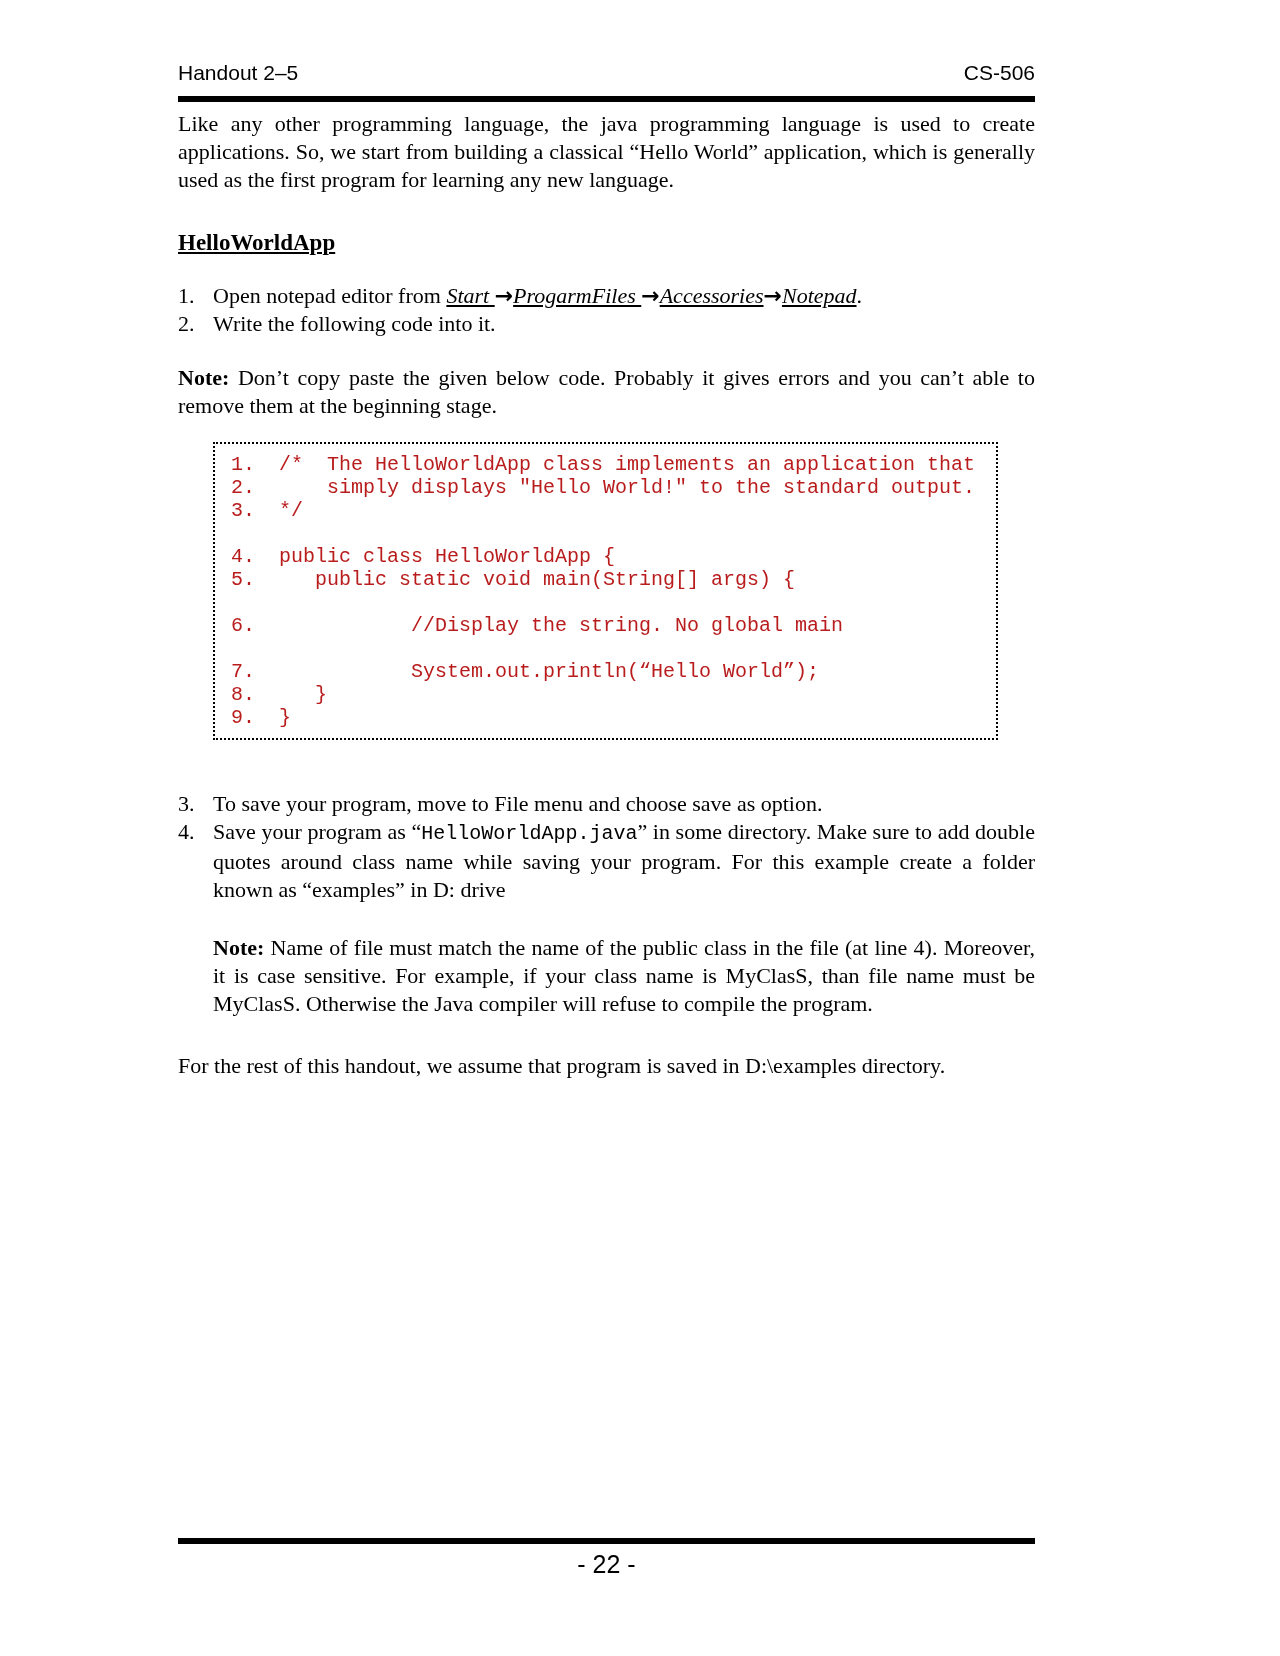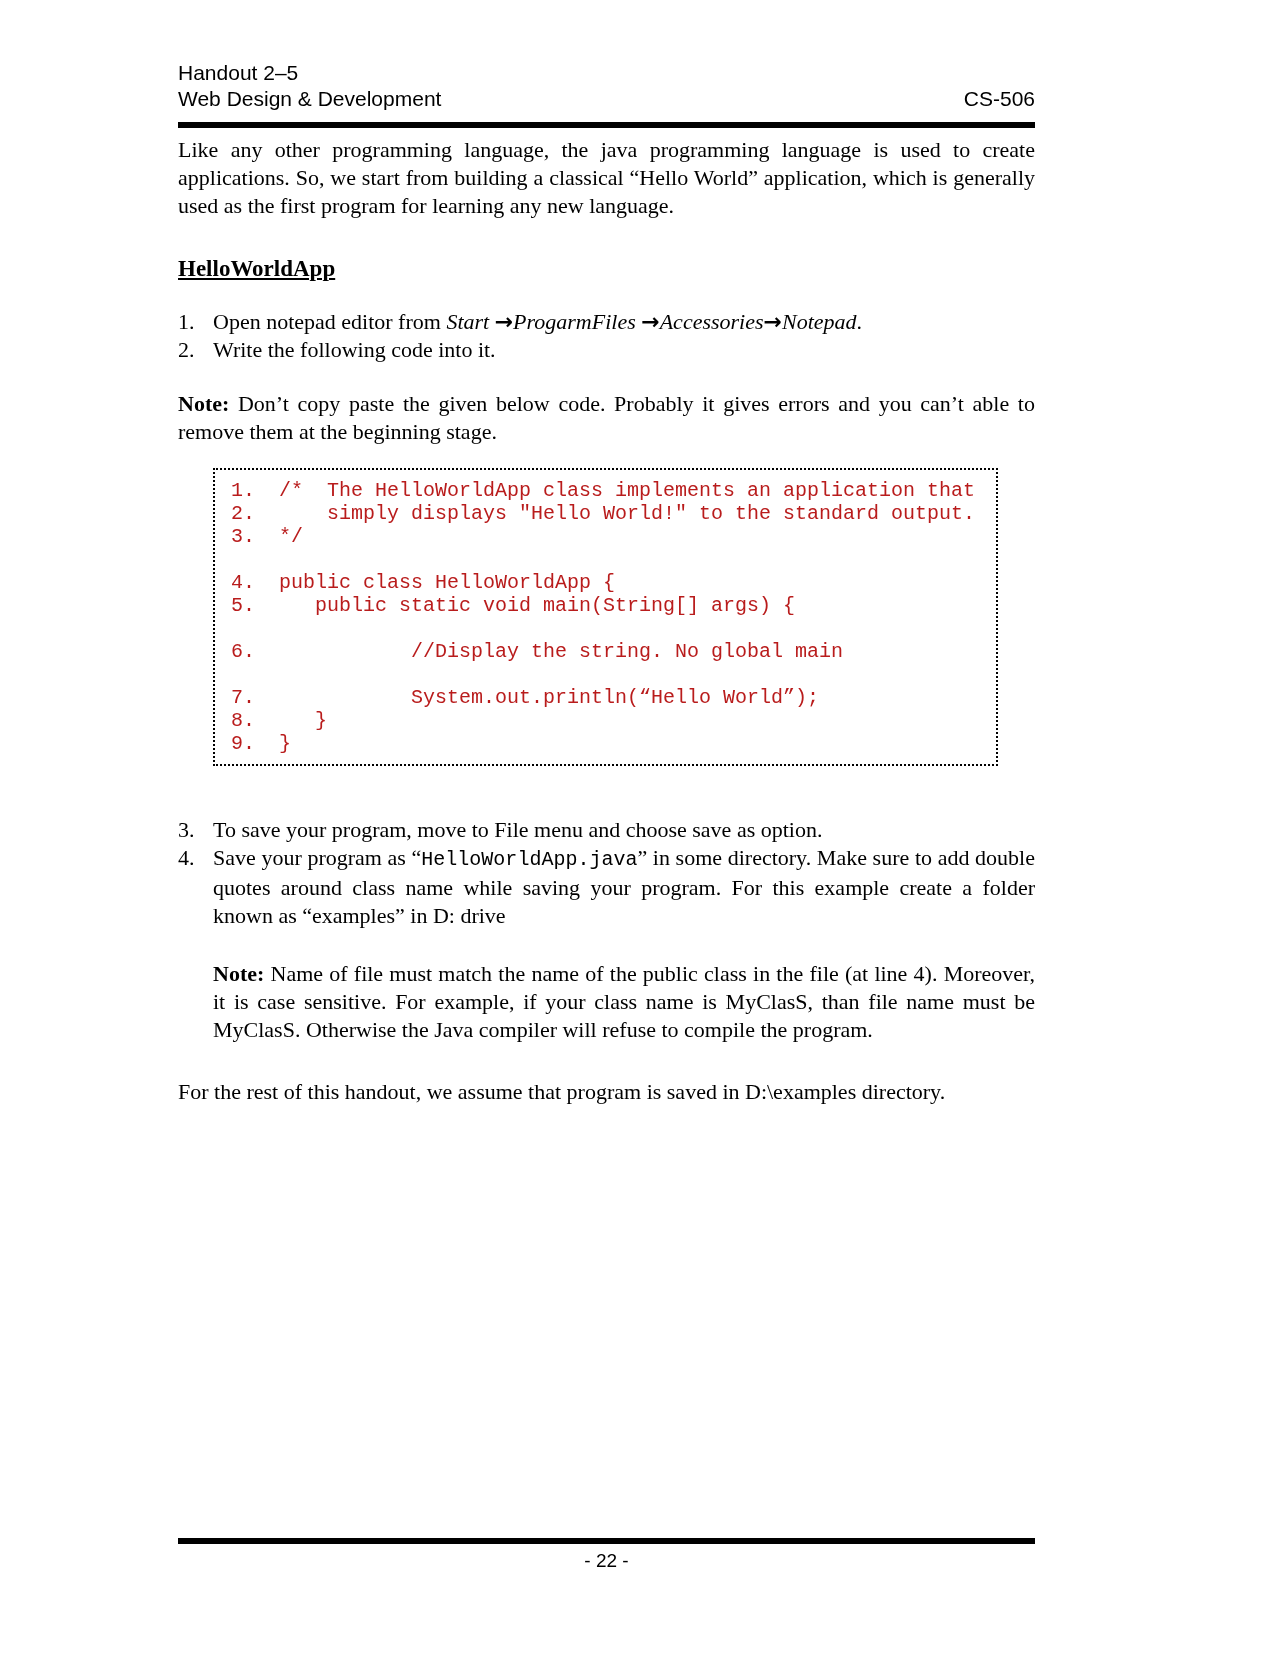--- a/index.html
+++ b/index.html
@@ -70,21 +70,21 @@
   .step .num {
     position: absolute;
     left: 0;
     top: 0;
   }
   .arrow {
     font-weight: bold;
     font-style: normal;
     font-family: "DejaVu Sans", sans-serif;
   }
-  .menu-item { font-style: italic; }
+  .menu-item { font-style: italic; text-decoration: underline; }
   .inline-code {
     font-family: "Liberation Mono", monospace;
     font-size: 20px;
   }
   .note {
     font-size: 22px;
     line-height: 28px;
     text-align: justify;
     margin-top: 26px;
   }
@@ -118,33 +118,32 @@
     left: 178px;
     right: 245px;
     top: 1538px;
   }
   .footer .rule2 {
     height: 6px;
     background: #000000;
   }
   .footer .pageno {
     font-family: "Liberation Sans", sans-serif;
-    font-size: 19px;
+    font-size: 25px;
     text-align: center;
     margin-top: 6px;
   }
 </style>
 </head>
 <body>
 
 <div class="page">
 
   <div class="hdr">
     <div>Handout 2–5</div>
-    <div>Web Design &amp; Development</div>
     <div class="code">CS-506</div>
   </div>
   <div class="rule"></div>
 
 
   <div class="para">Like any other programming language, the java programming language is used to create applications. So, we start from building a classical “Hello World” application, which is generally used as the first program for learning any new language.</div>
 
   <div class="sec-heading">HelloWorldApp</div>
 
   <div class="steps">

